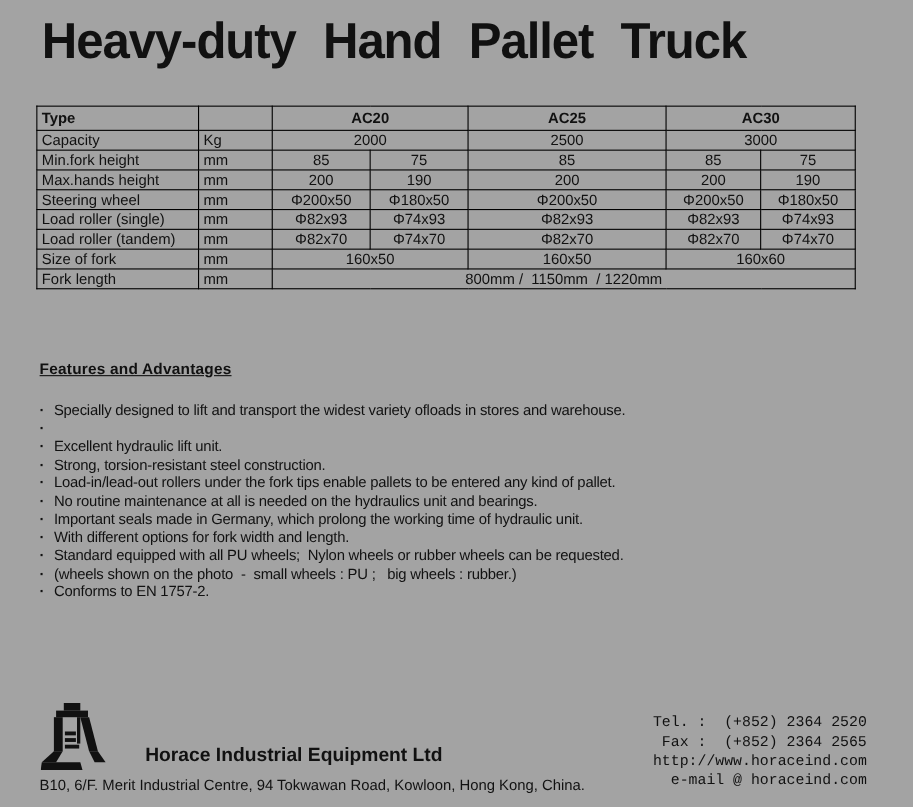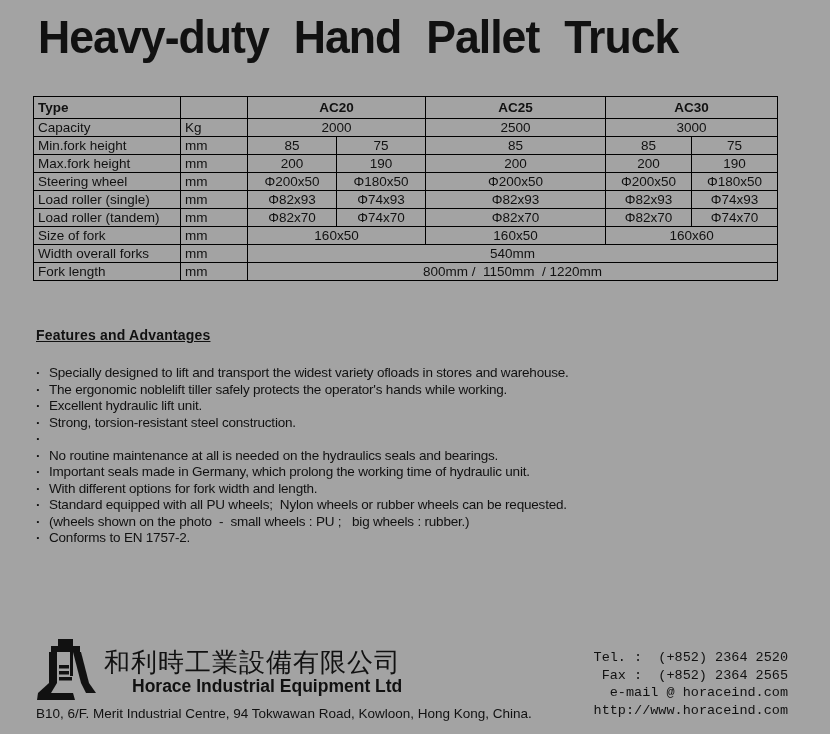--- a/index.html
+++ b/index.html
@@ -167,21 +167,21 @@
       <tr>
         <td class="lbl">Min.fork height</td>
         <td class="unit">mm</td>
         <td>85</td>
         <td>75</td>
         <td>85</td>
         <td>85</td>
         <td>75</td>
       </tr>
       <tr>
-        <td class="lbl">Max.fork height</td>
+        <td class="lbl">Max.hands height</td>
         <td class="unit">mm</td>
         <td>200</td>
         <td>190</td>
         <td>200</td>
         <td>200</td>
         <td>190</td>
       </tr>
       <tr>
         <td class="lbl">Steering wheel</td>
         <td class="unit">mm</td>
@@ -210,58 +210,53 @@
         <td>Φ74x70</td>
       </tr>
       <tr>
         <td class="lbl">Size of fork</td>
         <td class="unit">mm</td>
         <td colspan="2">160x50</td>
         <td>160x50</td>
         <td colspan="2">160x60</td>
       </tr>
       <tr>
-        <td class="lbl">Width overall forks</td>
-        <td class="unit">mm</td>
-        <td colspan="5">540mm</td>
-      </tr>
-      <tr>
         <td class="lbl">Fork length</td>
         <td class="unit">mm</td>
         <td colspan="5">800mm /  1150mm  / 1220mm</td>
       </tr>
     </tbody>
       </table>
   </div>
 
   <div class="features">
     <div class="features-heading">Features and Advantages</div>
     <ul class="feature-list">
       <li>
           <span class="bullet">·</span>
           <span class="feature-text">Specially designed to lift and transport the widest variety ofloads in stores and warehouse.</span>
         </li>
       <li>
           <span class="bullet">·</span>
-          <span class="feature-text">The ergonomic noblelift tiller safely protects the operator's hands while working.</span>
         </li>
       <li>
           <span class="bullet">·</span>
           <span class="feature-text">Excellent hydraulic lift unit.</span>
         </li>
       <li>
           <span class="bullet">·</span>
           <span class="feature-text">Strong, torsion-resistant steel construction.</span>
         </li>
       <li>
           <span class="bullet">·</span>
-        </li>
-      <li>
-          <span class="bullet">·</span>
-          <span class="feature-text">No routine maintenance at all is needed on the hydraulics seals and bearings.</span>
+          <span class="feature-text">Load-in/lead-out rollers under the fork tips enable pallets to be entered any kind of pallet.</span>
+        </li>
+      <li>
+          <span class="bullet">·</span>
+          <span class="feature-text">No routine maintenance at all is needed on the hydraulics unit and bearings.</span>
         </li>
       <li>
           <span class="bullet">·</span>
           <span class="feature-text">Important seals made in Germany, which prolong the working time of hydraulic unit.</span>
         </li>
       <li>
           <span class="bullet">·</span>
           <span class="feature-text">With different options for fork width and length.</span>
         </li>
       <li>
@@ -286,24 +281,23 @@
     <polygon points="36,13 44,13 52,44 44,44" fill="#111"></polygon>
     <rect x="33" y="13" width="3" height="24" fill="#111"></rect>
     <rect x="22" y="26" width="10" height="3.5" fill="#111"></rect>
     <rect x="22" y="32" width="10" height="3.5" fill="#111"></rect>
     <rect x="22" y="38" width="13" height="3.5" fill="#111"></rect>
     <polygon points="12,44 20,44 14,54 1,54" fill="#111"></polygon>
     <polygon points="44,44 52,44 59,54 49,54" fill="#111"></polygon>
     <polygon points="1,54 36,54 38,61 0,61" fill="#111"></polygon>
   </svg>
 
-  <div class="company-cn">和利時工業設備有限公司</div>
   <div class="company-en">Horace Industrial Equipment Ltd</div>
   <div class="company-address">B10, 6/F. Merit Industrial Centre, 94 Tokwawan Road, Kowloon, Hong Kong, China.</div>
 
   <div class="contact-block">
     <div class="contact-line">Tel. :  (+852) 2364 2520</div>
     <div class="contact-line">Fax :  (+852) 2364 2565</div>
+    <div class="contact-line">http://www.horaceind.com</div>
     <div class="contact-line">e-mail @ horaceind.com</div>
-    <div class="contact-line">http://www.horaceind.com</div>
   </div>
 
 </div>
 
 </body></html>

